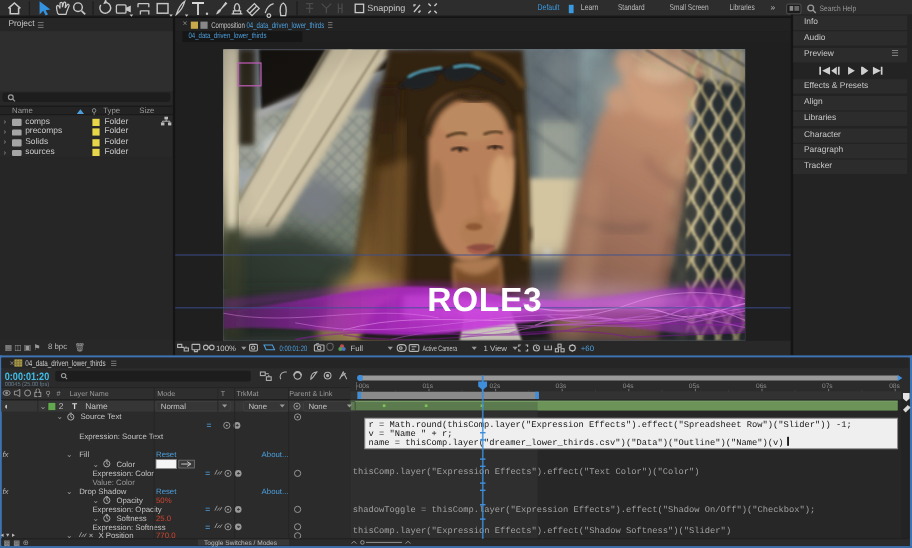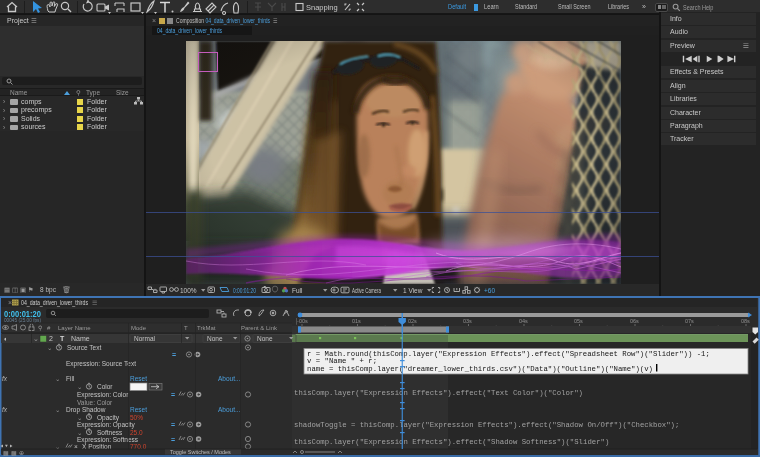--- a/index.html
+++ b/index.html
@@ -349,20 +349,21 @@
       <path d="M270 222 C310 238 350 212 390 228 L435 218" stroke="#c05ed0" stroke-width="1"></path>
       <path d="M240 236 C290 220 340 242 390 222 L435 232" stroke="#b052c4" stroke-width="0.9"></path>
     </g>
     <ellipse cx="310" cy="207" rx="75" ry="11" fill="#eec0f2" opacity="0.35" filter="url(#b7)"></ellipse>
   </svg>
   </div>
 
   <div class="abs" style="left:146px;top:212px;width:513px;height:1px;background:rgba(60,80,150,0.75);"></div>
   <div class="abs" style="left:146px;top:256px;width:513px;height:1px;background:rgba(60,80,150,0.75);"></div>
 
+  <div class="abs" style="left:356px;top:233.5px;width:200px;font-size:28px;font-weight:bold;color:#fff;letter-spacing:0.5px;">ROLE3</div>
 
   <div class="abs" style="left:198px;top:51.5px;width:20px;height:20px;border:1px solid #c45cbc;"></div>
 
   <div class="abs" style="left:146px;top:284px;width:513px;height:12px;background:#282828;"></div>
   <svg class="abs" style="left:146px;top:284px;" width="513" height="12" viewBox="0 0 513 12">
     <g stroke="#b5b5b5" fill="none" stroke-width="0.9">
       <path d="M2 3 h3.5 v2.5 h-3.5 z M7.5 6 h3.5 v2.5 h-3.5 z M5.5 5.5 h2 M9 6 v-1.2"></path>
       <rect x="14" y="3" width="6.5" height="4.5" rx="0.5"></rect>
         <path d="M16 7.5 v1.5 h2.5 v-1.5"></path>
       <circle cx="25.5" cy="5.5" r="1.9"></circle>

